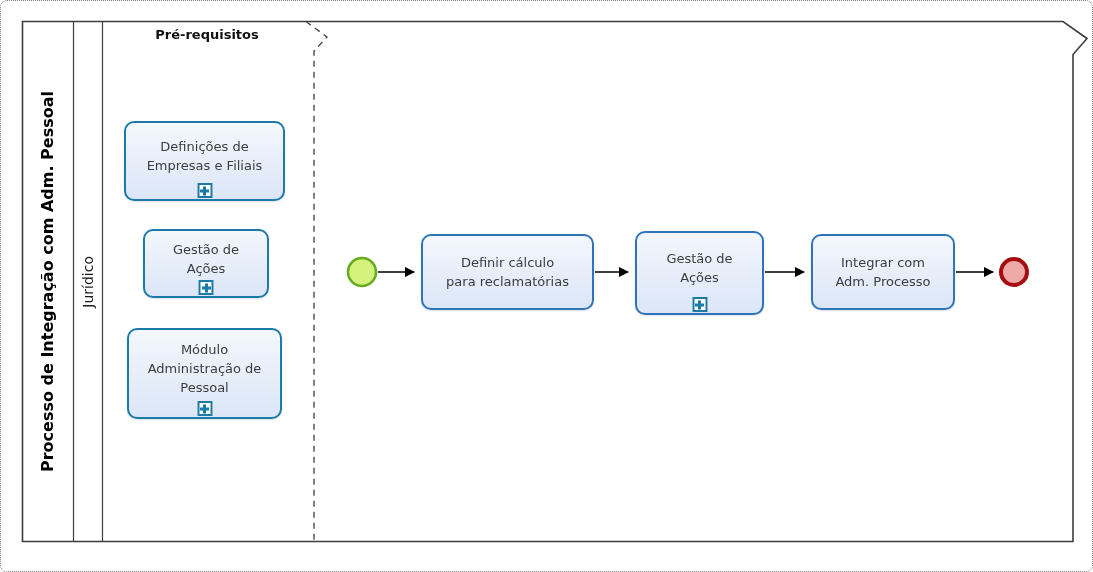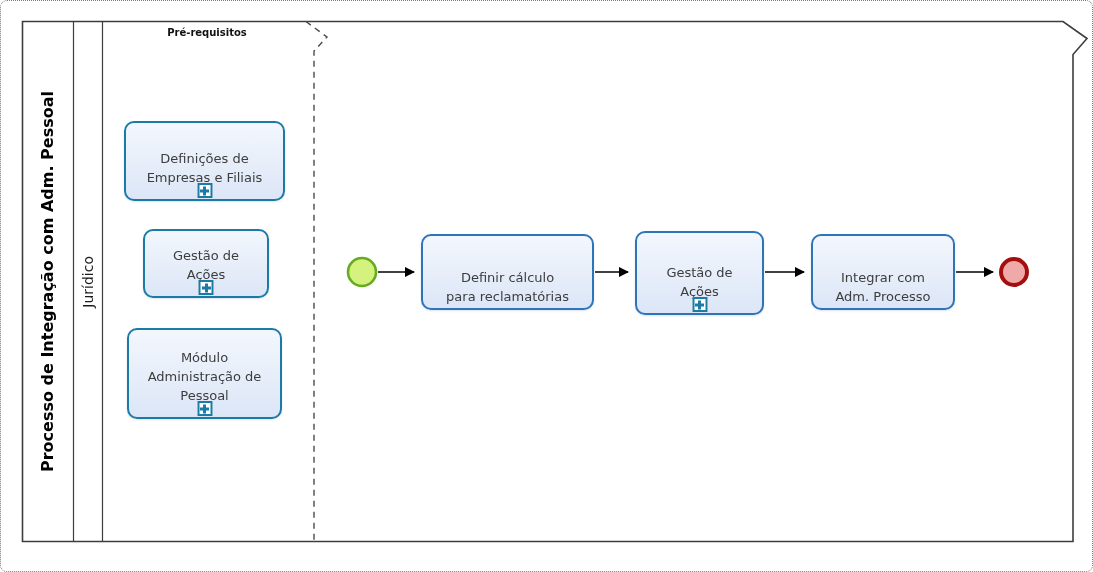--- a/index.html
+++ b/index.html
@@ -29,28 +29,28 @@
     writing-mode:vertical-rl;transform:rotate(180deg);
     white-space:nowrap;
   }
   .pool-title{left:21px;width:51px;}
   .pool-title span{font-weight:bold;font-size:16px;color:#000;}
   .lane-band{left:72px;width:29px;}
   .lane-band span{font-size:14px;color:#1a1a1a;}
 
   .phase-label{
     position:absolute;left:101px;top:26px;width:210px;z-index:2;
-    text-align:center;font-weight:bold;font-size:10px;color:#111;
+    text-align:center;font-weight:bold;font-size:13px;color:#111;
   }
 
   .node{
     position:absolute;z-index:3;box-sizing:border-box;
     border-radius:10px;
     background:linear-gradient(180deg,var(--task-fill-top,#f3f7fd),var(--task-fill-bottom,#dce6f7));
-    display:flex;align-items:flex-end;justify-content:center;
+    display:flex;align-items:center;justify-content:center;
     text-align:center;font-size:13px;line-height:19px;color:#3d3d3d;
     box-shadow:0 1px 2px rgba(120,140,180,.25);
   }
   .node .lbl{white-space:pre-line;padding:2px 4px;}
   .prereq{border:2px solid var(--prereq-border,#1b7ba6);}
   .task{border:2px solid var(--task-border,#2e74b8);}
   .subp .lbl{padding-bottom:12px;}
 
   .plus{
     position:absolute;left:50%;bottom:1px;transform:translateX(-50%);

